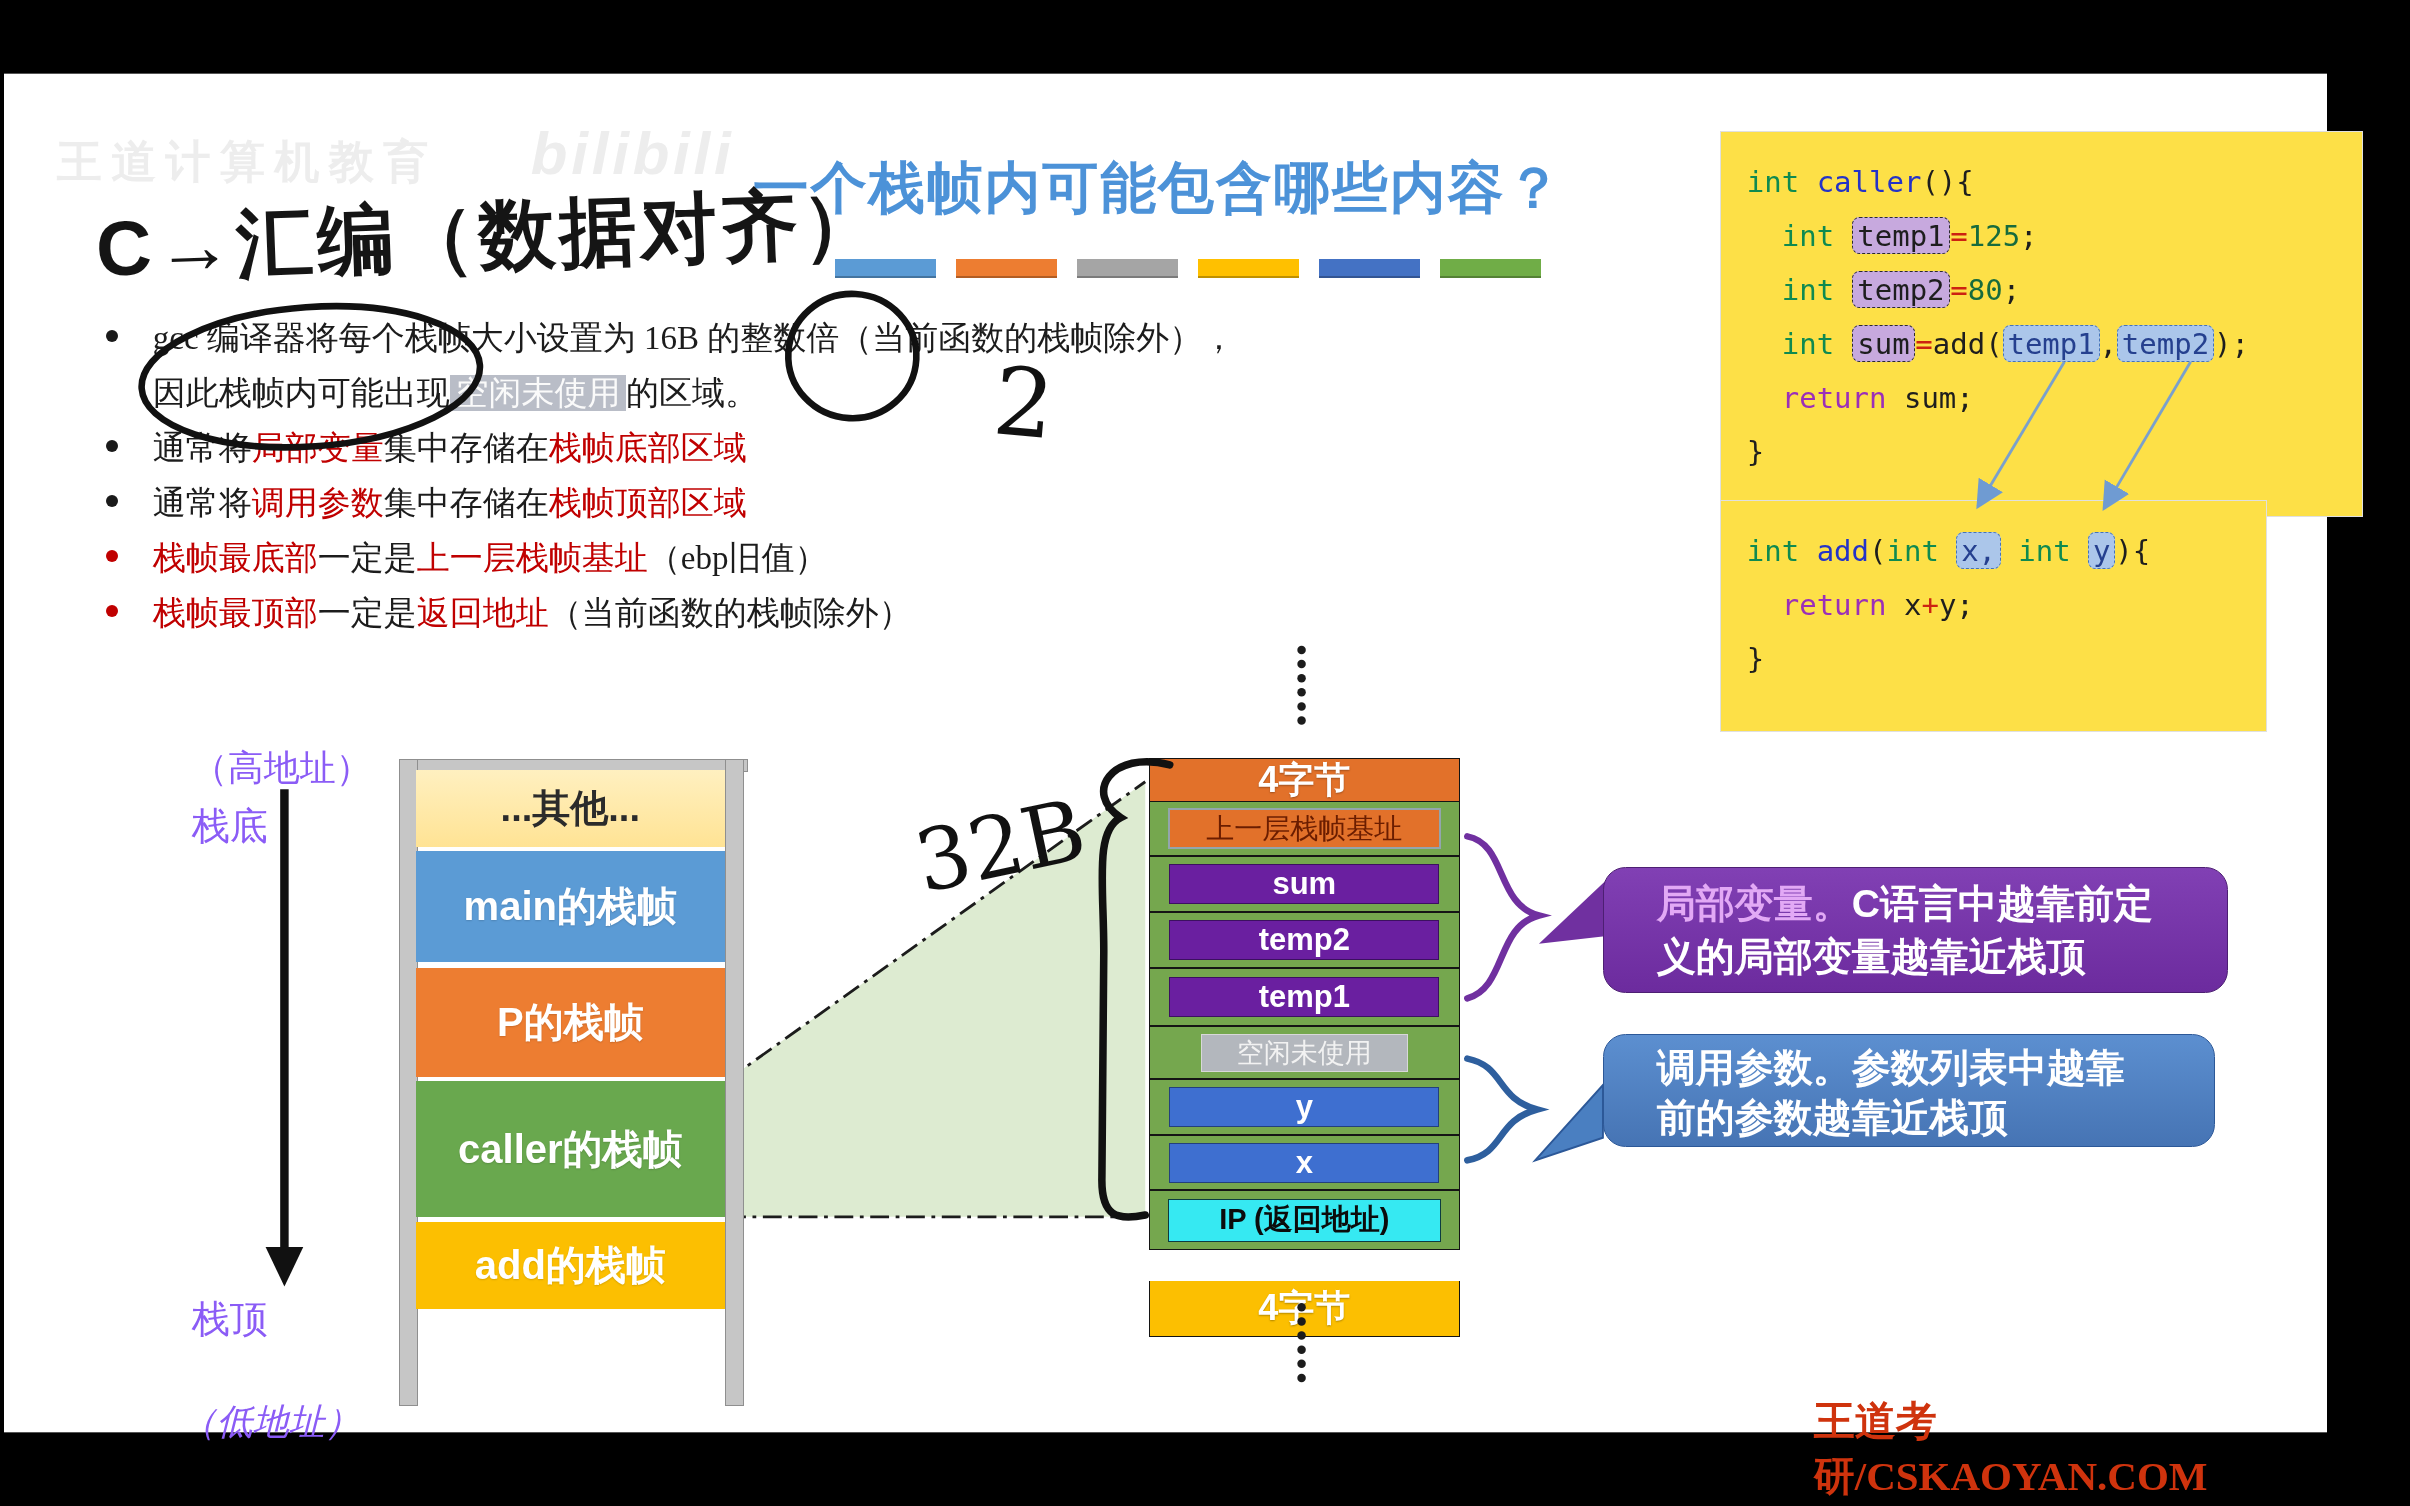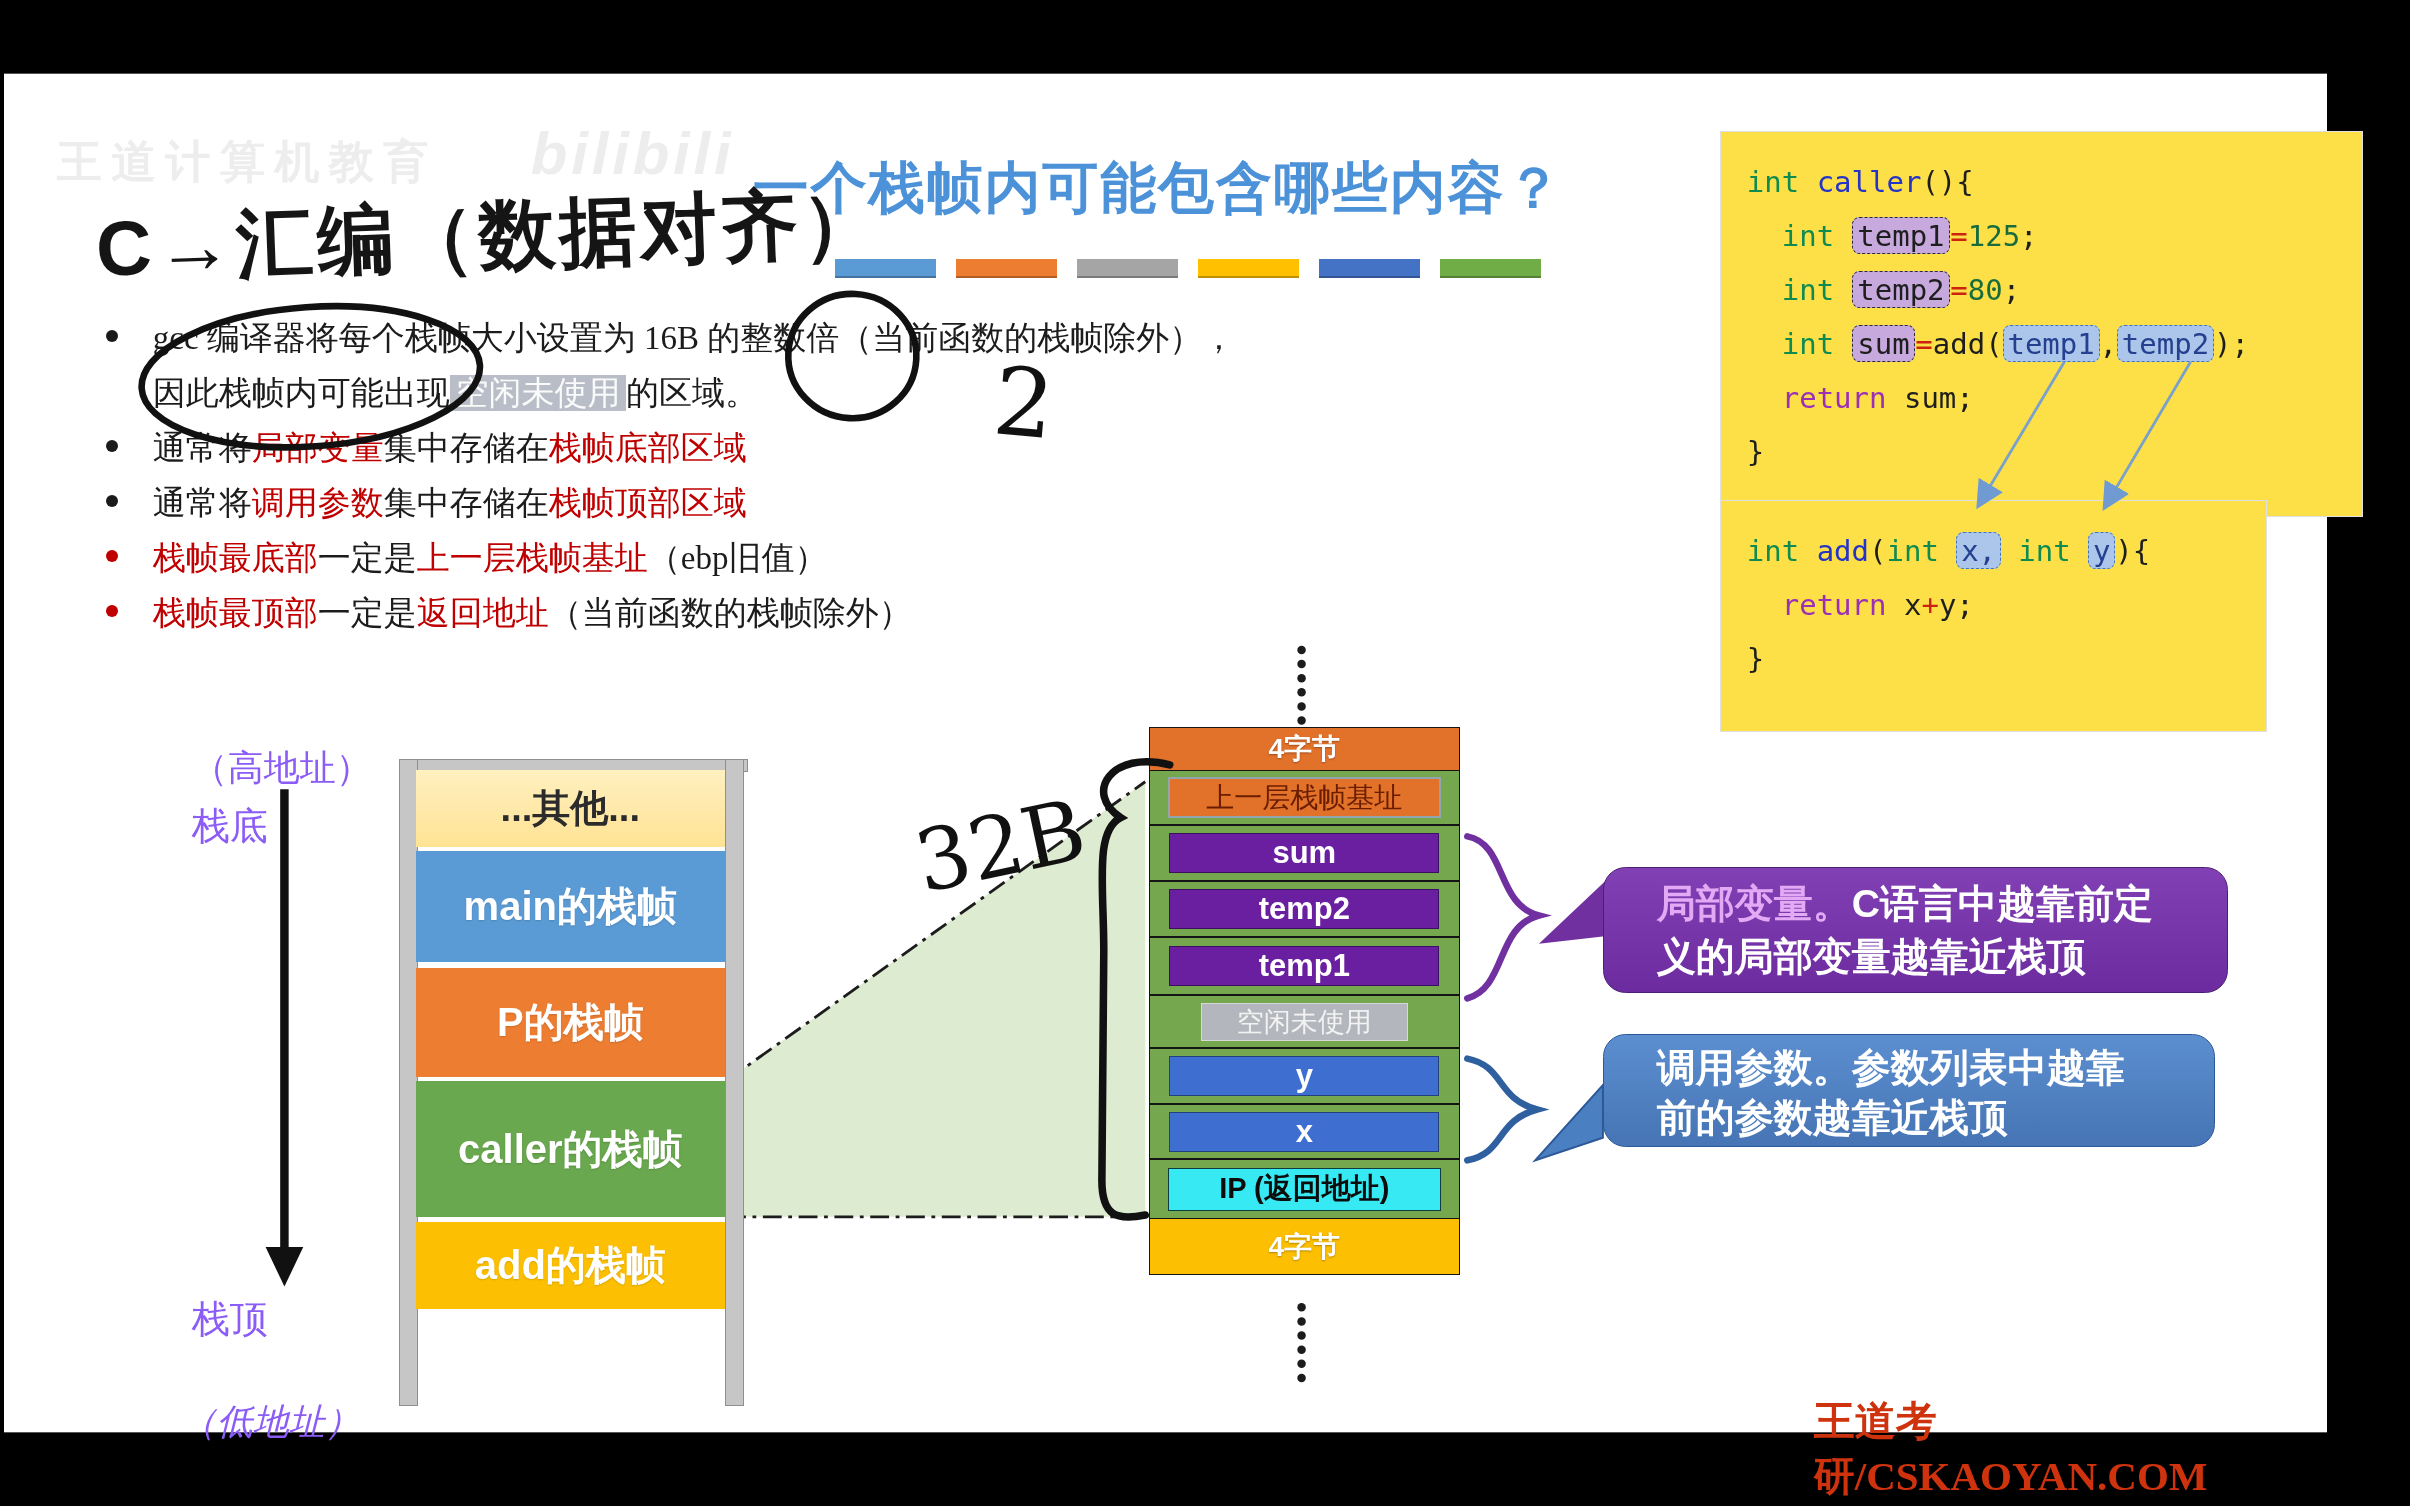--- a/index.html
+++ b/index.html
@@ -42,22 +42,22 @@
   .hl-b{background:#abc6ea;border:1.9px dashed #4574b8;border-radius:7.5px;padding:0.9px 3.8px;}
   
   .rail{background:#c6c6c6;border:0.9px solid #8f8f8f;z-index:10;}
   .lseg{z-index:10;display:flex;align-items:center;justify-content:center;
         font-weight:bold;font-size:40px;text-shadow:0 0.9px 1.9px rgba(0,0,0,.15);}
   .axis-label{z-index:10;font-family:"Liberation Serif","DejaVu Serif",serif;
               font-size:36px;color:#8b5cf6;text-align:left;}
   
   .dstack{z-index:10;}
   .d-cap{box-sizing:border-box;border:1.9px solid #141414;display:flex;align-items:center;
-         justify-content:center;color:#fff;font-weight:bold;font-size:28px;
-         text-shadow:0 0.9px 1.9px rgba(0,0,0,.3);}
+         justify-content:center;color:#fff;font-weight:bold;font-size:36px;
+         text-shadow:0 0.9px 1.9px rgba(0,0,0,.3);margin-top:31px;}
   .d-body{box-sizing:border-box;border:1.9px solid #141414;border-top:none;background:#75a74e;}
   .d-row{display:flex;align-items:center;justify-content:center;box-sizing:border-box;
          border-bottom:2.8px solid #151515;}
   .d-row:last-child{border-bottom:none;}
   .d-box{display:flex;align-items:center;justify-content:center;box-sizing:border-box;}
   .k-base{background:#e2712a;border:2.8px solid #93a5ad;color:#6b1d00;font-size:28px;width:273px;height:41px;}
   .k-local{background:#6a1fa0;border:1.9px solid #3c1060;color:#fff;font-weight:bold;font-size:31px;width:270px;height:40px;}
   .k-free{background:#b3b7bd;border:1.9px solid #d8d8d8;color:#f2f2f2;font-size:27px;width:207px;height:38px;}
   .k-param{background:#3e6fd0;border:1.9px solid #23407c;color:#fff;font-weight:bold;font-size:31px;width:270px;height:40px;}
   .k-ip{background:#36e9f2;border:1.9px solid #0c3c40;color:#0c0c0c;font-weight:bold;font-size:29px;width:273px;height:43px;}

